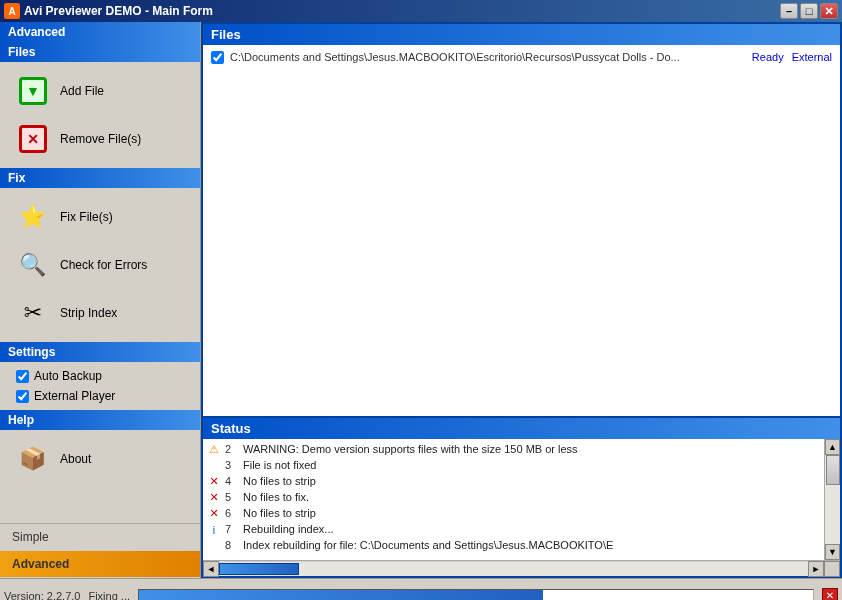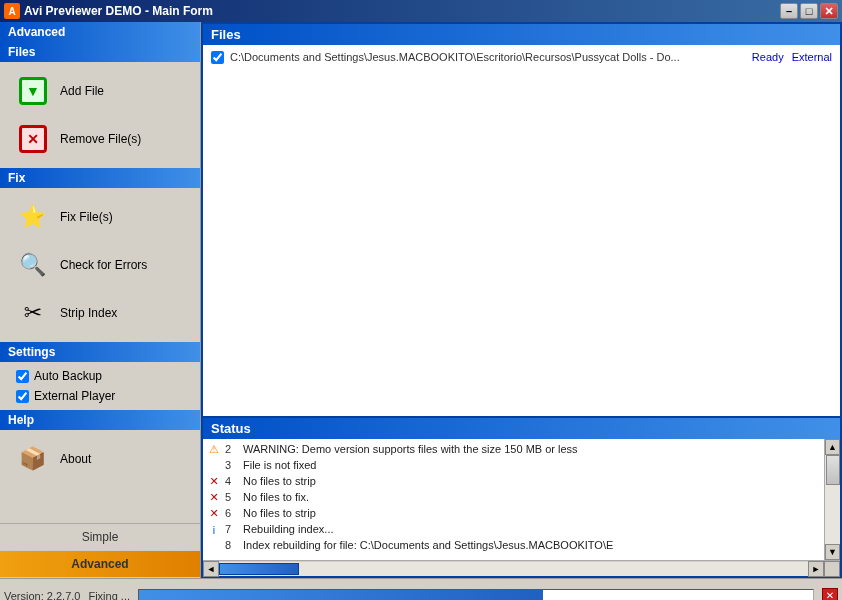--- a/index.html
+++ b/index.html
@@ -113,21 +113,20 @@
     .bottom-tabs {
       margin-top: auto;
       border-top: 1px solid #aaa;
     }
     .tab-item {
       padding: 6px 12px;
       cursor: pointer;
       border-bottom: 1px solid #ccc;
       font-size: 12px;
       color: #333;
-      text-align: center;
     }
     .tab-item.active {
       background: linear-gradient(to right, #f0a010, #e08000);
       color: #333;
       font-weight: bold;
     }
 
     
     .right-panel {
       flex: 1;

